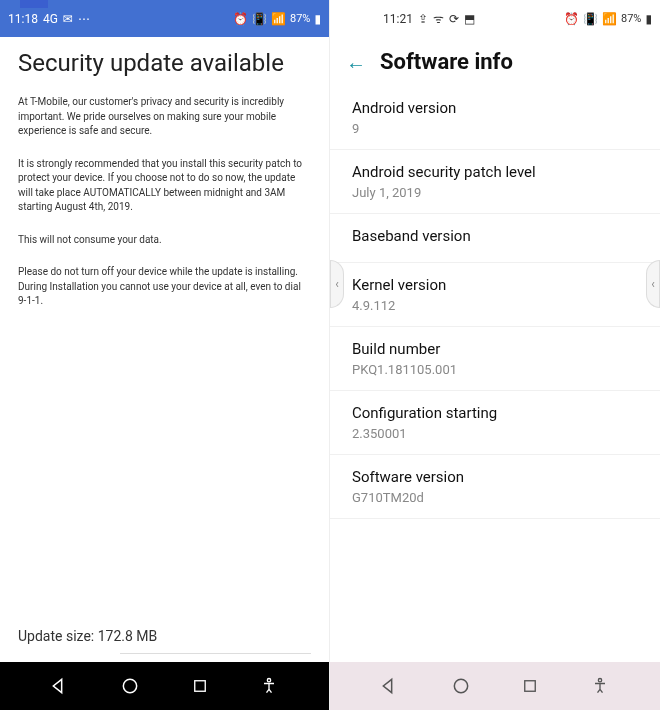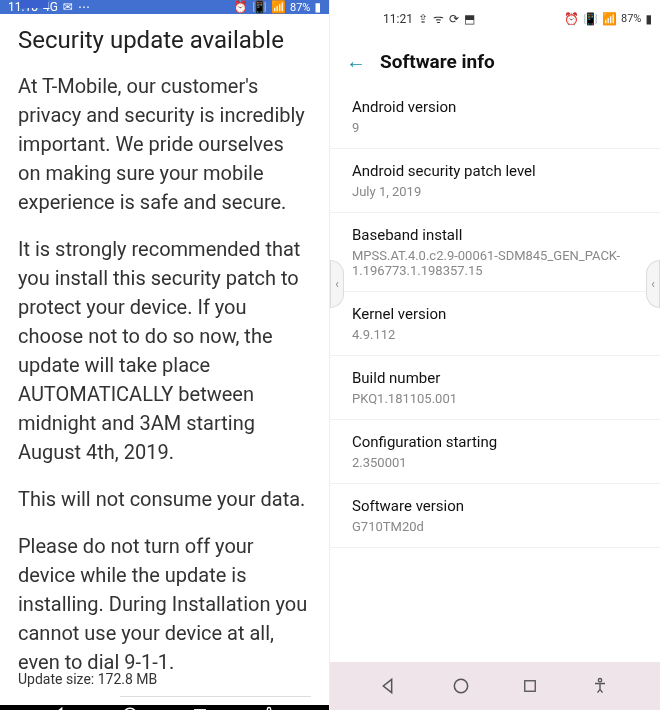--- a/index.html
+++ b/index.html
@@ -64,21 +64,21 @@
       position: relative;
     }
     .content-left .heading {
       font-size: 24px;
       font-weight: 400;
       color: #222;
       margin-top: 12px;
       margin-bottom: 18px;
     }
     .content-left p {
-      font-size: 20px;
+      font-size: 10px;
       color: #333;
       line-height: 1.45;
       margin-bottom: 18px;
     }
     .content-left .update-size {
       font-size: 14px;
       color: #333;
       position: absolute;
       bottom: 18px;
       left: 18px;
@@ -109,21 +109,21 @@
       padding: 12px 16px;
       gap: 14px;
       background: #fff;
     }
     .back-arrow {
       color: #148e9e;
       font-size: 20px;
       font-weight: bold;
     }
     .header-title {
-      font-size: 19px;
+      font-size: 22px;
       font-weight: 700;
       color: #111;
     }
     .content-right {
       flex: 1;
       background: #fff;
       overflow-y: hidden;
     }
     .info-row {
       padding: 13px 22px;
@@ -264,22 +264,21 @@
 
     <div class="info-row">
       <div class="info-label">Android version</div>
       <div class="info-value">9</div>
     </div>
     <div class="info-row">
       <div class="info-label">Android security patch level</div>
       <div class="info-value">July 1, 2019</div>
     </div>
     <div class="info-row">
-      <div class="info-label">Baseband install</div>
-      <div class="info-value">MPSS.AT.4.0.c2.9-00061-SDM845_GEN_PACK-1.196773.1.198357.15</div>
+      <div class="info-label">Baseband version</div>
     </div>
     <div class="info-row">
       <div class="info-label">Kernel version</div>
       <div class="info-value">4.9.112</div>
     </div>
     <div class="info-row">
       <div class="info-label">Build number</div>
       <div class="info-value">PKQ1.181105.001</div>
     </div>
     <div class="info-row">

